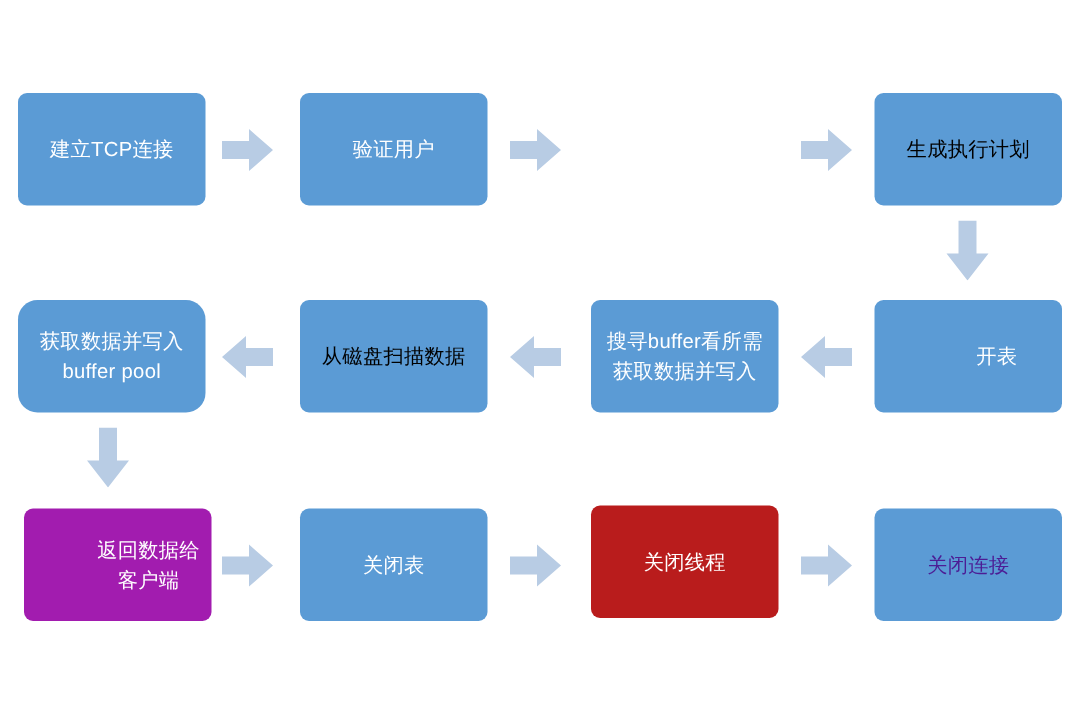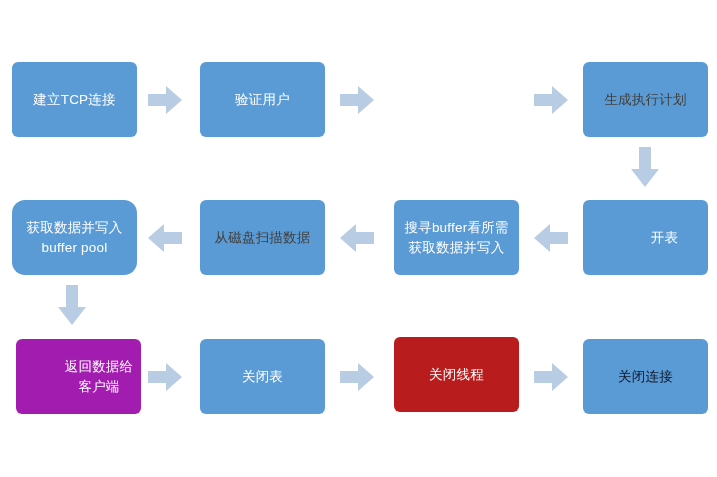--- a/index.html
+++ b/index.html
@@ -52,47 +52,47 @@
 <body>
 
 <div id="canvas" style="background: rgb(255, 255, 255);">
     <div class="node" style="left: 12px; top: 62px; background: rgb(91, 155, 213);">
       <span class="node-label" style="color: rgb(255, 255, 255);">建立TCP连接</span>
     </div>
     <div class="node" style="left: 200px; top: 62px; background: rgb(91, 155, 213);">
       <span class="node-label" style="color: rgb(255, 255, 255);">验证用户</span>
     </div>
     <div class="node" style="left: 583px; top: 62px; background: rgb(91, 155, 213);">
-      <span class="node-label" style="color: #404040;">生成执行计划</span>
+      <span class="node-label" style="color: #000000;">生成执行计划</span>
     </div>
     <div class="node" style="left: 583px; top: 200px; background: rgb(91, 155, 213); padding-left: 44px;">
       <span class="node-label" style="color: rgb(255, 255, 255);">开表</span>
     </div>
     <div class="node" style="left: 394px; top: 200px; background: rgb(91, 155, 213);">
       <span class="node-label" style="color: rgb(255, 255, 255);">搜寻buffer看所需
 获取数据并写入</span>
     </div>
     <div class="node" style="left: 200px; top: 200px; background: rgb(91, 155, 213);">
-      <span class="node-label" style="color: #404040;">从磁盘扫描数据</span>
+      <span class="node-label" style="color: #000000;">从磁盘扫描数据</span>
     </div>
     <div class="node" style="left: 12px; top: 200px; background: rgb(91, 155, 213); border-radius: 13px;">
       <span class="node-label" style="color: rgb(255, 255, 255);">获取数据并写入
 buffer pool</span>
     </div>
     <div class="node" style="left: 16px; top: 339px; background: #a21caf; padding-left: 47px;">
       <span class="node-label" style="color: rgb(255, 255, 255);">返回数据给客户端</span>
     </div>
     <div class="node" style="left: 200px; top: 339px; background: rgb(91, 155, 213);">
       <span class="node-label" style="color: rgb(255, 255, 255);">关闭表</span>
     </div>
     <div class="node" style="left: 394px; top: 337px; background: #b91c1c;">
       <span class="node-label" style="color: rgb(255, 255, 255);">关闭线程</span>
     </div>
     <div class="node" style="left: 583px; top: 339px; background: rgb(91, 155, 213);">
-      <span class="node-label" style="color: #0f172a;">关闭连接</span>
+      <span class="node-label" style="color: #4c1d95;">关闭连接</span>
     </div>
     <div class="arrow" style="left: 148px; top: 83px;">
       <svg width="34" height="34" viewBox="0 0 34 34">
         <path d="M0 11 L18 11 L18 3 L34 17 L18 31 L18 23 L0 23 Z" fill="#b8cce4"></path>
       </svg>
     </div>
     <div class="arrow" style="left: 340px; top: 83px;">
       <svg width="34" height="34" viewBox="0 0 34 34">
         <path d="M0 11 L18 11 L18 3 L34 17 L18 31 L18 23 L0 23 Z" fill="#b8cce4"></path>
       </svg>

